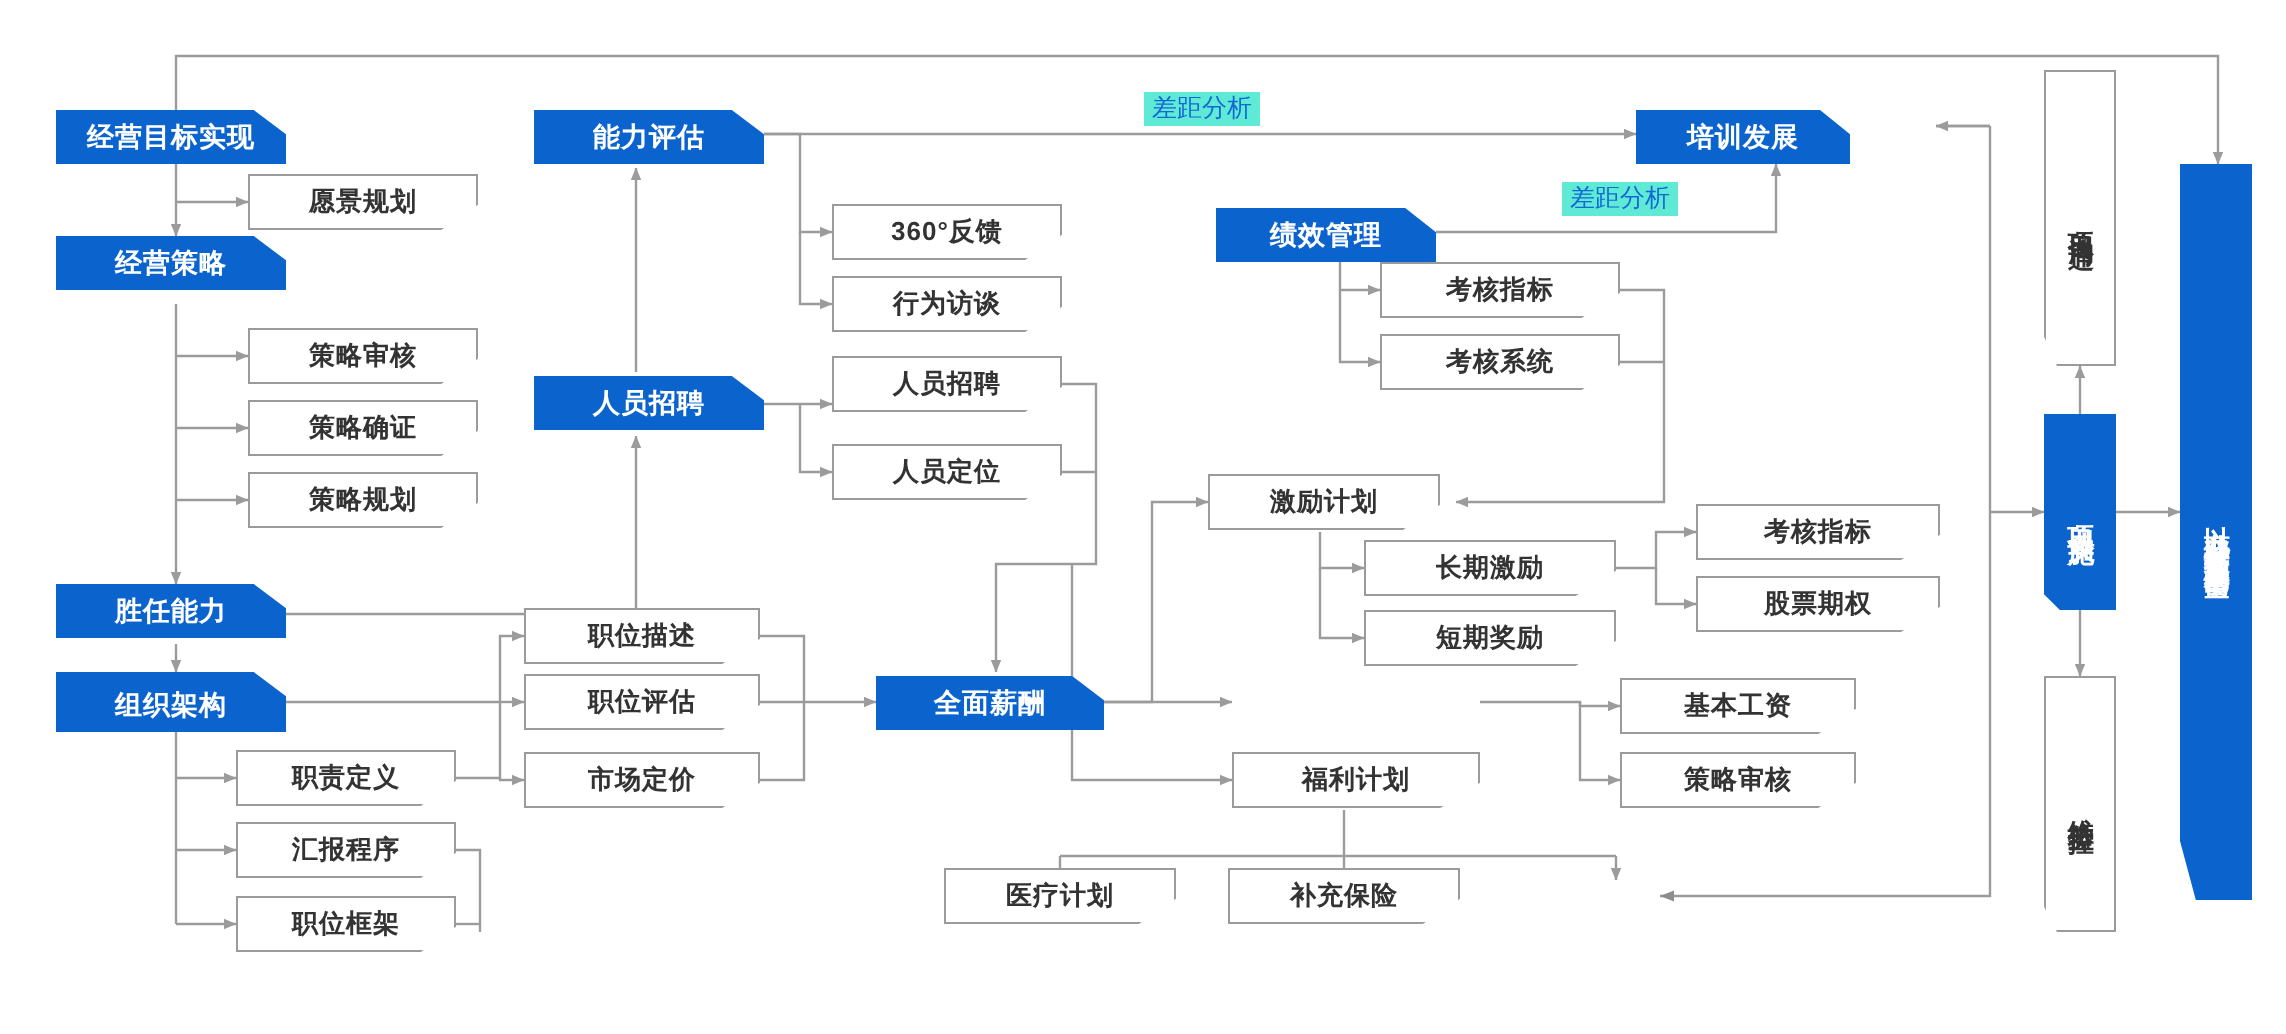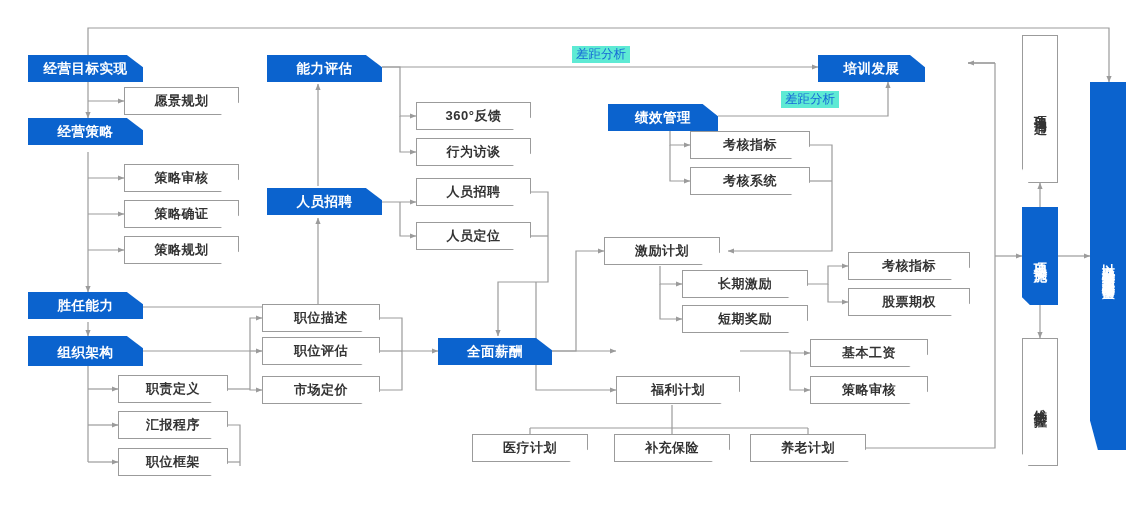--- a/index.html
+++ b/index.html
@@ -190,21 +190,20 @@
   <div class="node wbox" style="left:848px;top:252px;width:122px;height:28px">考核指标</div>
   <div class="node wbox" style="left:848px;top:288px;width:122px;height:28px">股票期权</div>
 
   <div class="node wbox" style="left:616px;top:376px;width:124px;height:28px">福利计划</div>
 
   <div class="node wbox" style="left:810px;top:339px;width:118px;height:28px">基本工资</div>
   <div class="node wbox" style="left:810px;top:376px;width:118px;height:28px">策略审核</div>
 
   <div class="node wbox" style="left:472px;top:434px;width:116px;height:28px">医疗计划</div>
   <div class="node wbox" style="left:614px;top:434px;width:116px;height:28px">补充保险</div>
-  <div class="node wbox" style="left:750px;top:434px;width:116px;height:28px">养老计划</div>
 
   <div class="node vwbox" style="left:1022px;top:35px;width:36px;height:148px">项目沟通</div>
   <div class="node vbbox" style="left:1022px;top:207px;width:36px;height:98px">项目实施</div>
   <div class="node vwbox" style="left:1022px;top:338px;width:36px;height:128px">维护监控</div>
 
   <div class="node vbbox" style="left:1090px;top:82px;width:36px;height:368px;font-size:13px">以商业经营结果为基础的衡量</div>
 
   <div class="edgelabel" style="left:572px;top:46px">差距分析</div>
   <div class="edgelabel" style="left:781px;top:91px">差距分析</div>
 

